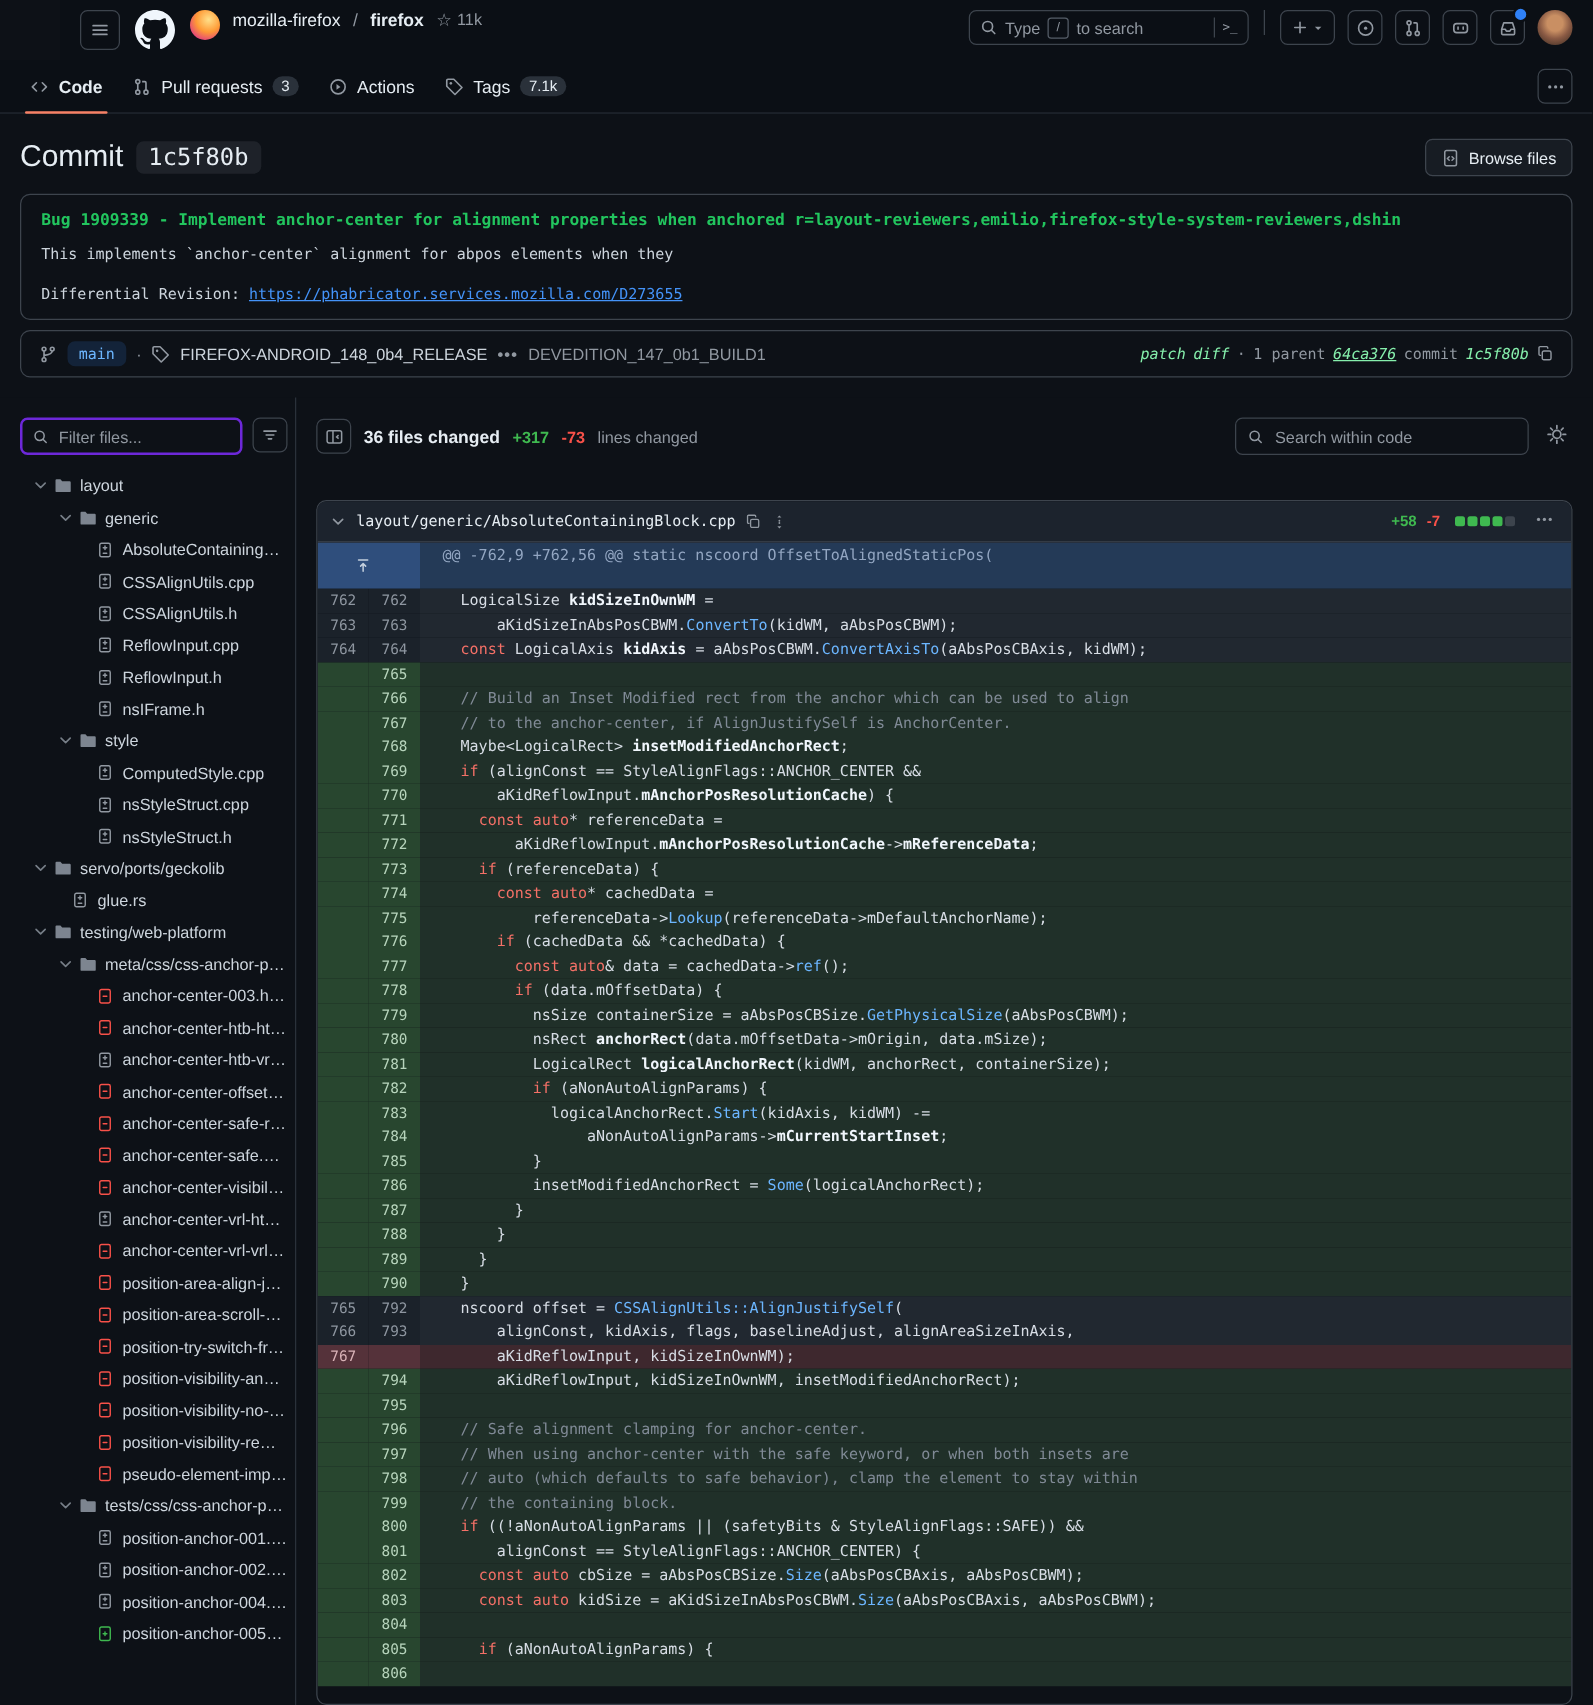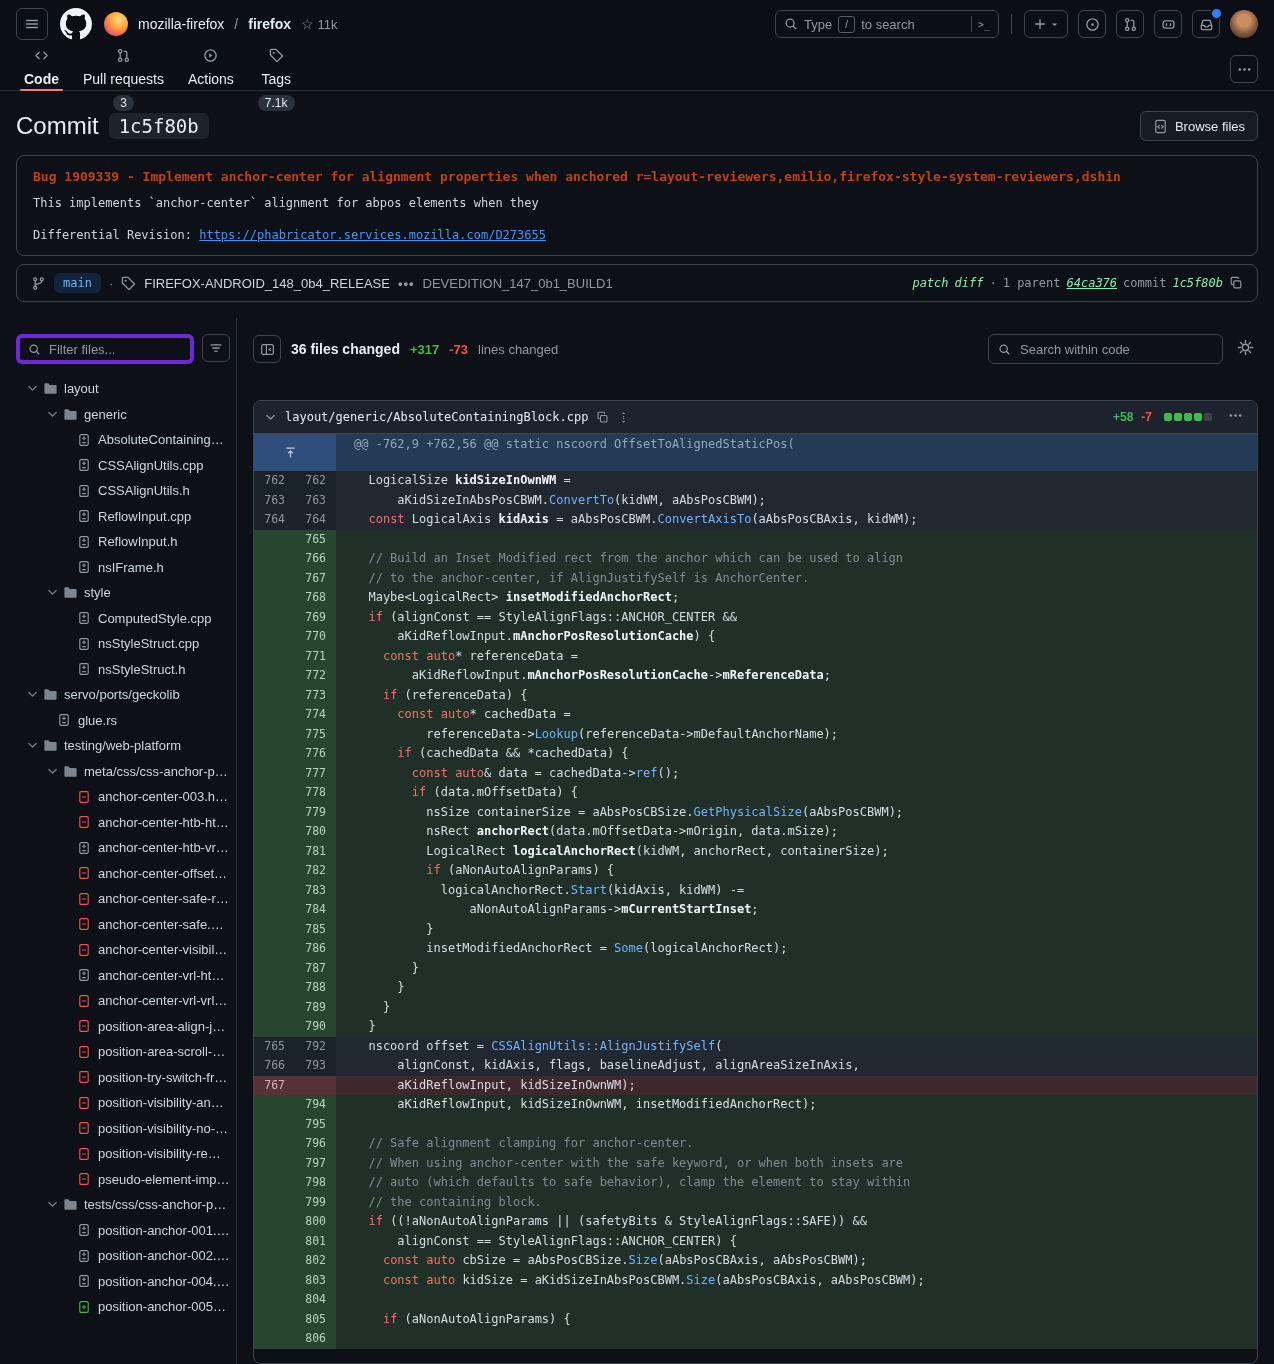--- a/index.html
+++ b/index.html
@@ -7,21 +7,21 @@
     width:1274px;height:1364px;overflow:hidden;
     background:#0d1117;color:#e6edf3;
     font-family:"Liberation Sans", sans-serif;font-size:13px;
   }
   .app{display:flex;flex-direction:column;height:100%;}
   svg{display:block;}
   .icn{display:inline-flex;align-items:center;justify-content:center;flex:none;color:#9198a1;}
   button{font-family:inherit;}
 
   
-  .topbar{display:flex;align-items:center;gap:10px;padding:8px 16px;background:#0b0f15;flex:none;}
+  .topbar{display:flex;align-items:flex-start;gap:10px;padding:8px 16px;background:#0b0f15;flex:none;margin-left:48px;}
   .iconbtn{width:32px;height:32px;border:1px solid #3d444d;border-radius:6px;background:transparent;
     display:flex;align-items:center;justify-content:center;color:#9198a1;cursor:pointer;}
   .iconbtn.sm{width:28px;height:28px;}
   .gh-mark{color:#f0f6fc;margin:0 2px;}
   .org-avatar{width:24px;height:24px;border-radius:50%;
     background:radial-gradient(circle at 62% 32%, #ffe08a 0%, #ff9a36 45%, #e3457a 78%, #8f34c9 100%);}
   .crumb{color:#e6edf3;text-decoration:none;font-size:14px;}
   .crumb.bold{font-weight:700;}
   .crumb-sep{color:#9198a1;font-size:14px;}
   .star-count{display:flex;align-items:center;gap:4px;color:#9198a1;font-size:13px;}
@@ -40,21 +40,21 @@
   .inbox-wrap{position:relative;}
   .notif-dot{position:absolute;top:-3px;right:-3px;width:9px;height:9px;border-radius:50%;
     background:#2f81f7;border:2px solid #0b0f15;}
   .user-avatar{width:28px;height:28px;border-radius:50%;cursor:pointer;flex:none;
     background:radial-gradient(circle at 50% 38%, #c98f63 0 28%, #8a5a44 55%, #33281f 100%);}
 
   
   .repo-tabs{display:flex;align-items:center;gap:8px;padding:0 16px;border-bottom:1px solid #2a313a;
     background:#0b0f15;flex:none;height:42px;}
   .tab{position:relative;display:flex;align-items:center;gap:8px;padding:0 8px;height:42px;
-    color:#e6edf3;font-size:14px;cursor:pointer;flex-direction:column;}
+    color:#e6edf3;font-size:14px;cursor:pointer;}
   .tab .icn{color:#9198a1;}
   .tab.active{font-weight:700;}
   .tab.active::after{content:"";position:absolute;left:4px;right:4px;bottom:-1px;height:2px;
     border-radius:2px;background:#f78166;}
   .count-pill{background:#2a313a;border-radius:10px;padding:1px 7px;font-size:12px;color:#e6edf3;font-weight:400;}
   .tabs-spacer{flex:1;}
 
   
   .commit-head{padding:14px 16px 16px;flex:none;background:#0d1117;}
   .ch-row1{display:flex;align-items:center;margin:6px 0 14px;}
@@ -67,21 +67,21 @@
   .author-row{display:flex;align-items:center;gap:7px;margin-bottom:14px;font-size:13.5px;}
   .avatars{position:relative;width:30px;height:20px;flex:none;}
   .avA,.avB{position:absolute;top:0;width:20px;height:20px;border-radius:50%;}
   .avA{left:0;background:radial-gradient(circle at 50% 40%, #d8b58e 0 30%, #91604a 60%, #3a2d22 100%);}
   .avB{left:10px;background:radial-gradient(circle at 50% 40%, #e7e2da 0 25%, #9aa3ad 60%, #4b5460 100%);
     border:1px solid #0d1117;}
   .muted{color:#9198a1;}
   .bold-name{font-weight:700;color:#e6edf3;}
   .unverified{color:#d29922;border:1px solid #9e6a03;border-radius:999px;padding:2px 10px;font-size:12px;margin-left:4px;}
   .msg-box{border:1px solid #3d444d;border-radius:8px;padding:13px 16px;background:#0d1117;}
-  .msg-title{font-family:"DejaVu Sans Mono",monospace;font-size:13px;font-weight:700;color:#c2410c;}
+  .msg-title{font-family:"DejaVu Sans Mono",monospace;font-size:13px;font-weight:700;color:#22c55e;}
   .msg-body{font-family:"DejaVu Sans Mono",monospace;font-size:12px;color:#cdd5dd;margin-top:10px;line-height:1.5;}
   .msg-rev{font-family:"DejaVu Sans Mono",monospace;font-size:12px;color:#cdd5dd;margin-top:16px;}
   .msg-rev a{color:#4493f8;text-decoration:underline;cursor:pointer;}
   .branch-box{border:1px solid #3d444d;border-radius:8px;margin-top:8px;padding:8px 14px;
     display:flex;align-items:center;gap:8px;background:#0d1117;}
   .branch-pill{font-family:"DejaVu Sans Mono",monospace;font-size:12px;color:#6cb6ff;
     background:rgba(56,139,253,0.15);border-radius:6px;padding:3px 9px;cursor:pointer;}
   .dot-sep{color:#9198a1;}
   .tag-name{color:#cdd5dd;font-size:13px;cursor:pointer;}
   .tag-name.dim{color:#9198a1;}
@@ -90,21 +90,21 @@
   .patch-info{font-family:"DejaVu Sans Mono",monospace;font-size:12px;color:#9198a1;
     display:flex;align-items:center;gap:6px;}
   .patch-info .lnk{color:#86efac;cursor:pointer;font-style:italic;}
   .patch-info .lnk.ul{text-decoration:underline;}
 
   
   .main{flex:1;min-height:0;display:flex;background:#0d1117;}
   .filetree{width:237px;flex:none;border-right:1px solid #2a313a;padding:16px 6px 0 16px;
     box-sizing:border-box;overflow:hidden;}
   .ft-top{display:flex;gap:8px;margin-bottom:12px;}
-  .filter-wrap{flex:1;display:flex;align-items:center;gap:6px;height:30px;border:4px solid #6d28d9;
+  .filter-wrap{flex:1;display:flex;align-items:center;gap:6px;height:30px;border:2px solid #6d28d9;
     border-radius:6px;padding:0 8px;box-sizing:border-box;}
   .filter-wrap input{background:transparent;border:none;outline:none;color:#e6edf3;width:100%;
     font-family:inherit;font-size:13px;}
   .filter-wrap input::placeholder{color:#9198a1;}
   .tree{overflow:hidden;}
   .titem{display:flex;align-items:center;height:25.5px;cursor:pointer;color:#cdd5dd;
     font-size:13px;border-radius:6px;white-space:nowrap;}
   .ticn{width:16px;height:16px;display:inline-flex;align-items:center;justify-content:center;flex:none;}
   .ticn.chev{color:#767e87;margin-right:2px;}
   .ticn.fold{color:#7d8590;margin-right:6px;}

